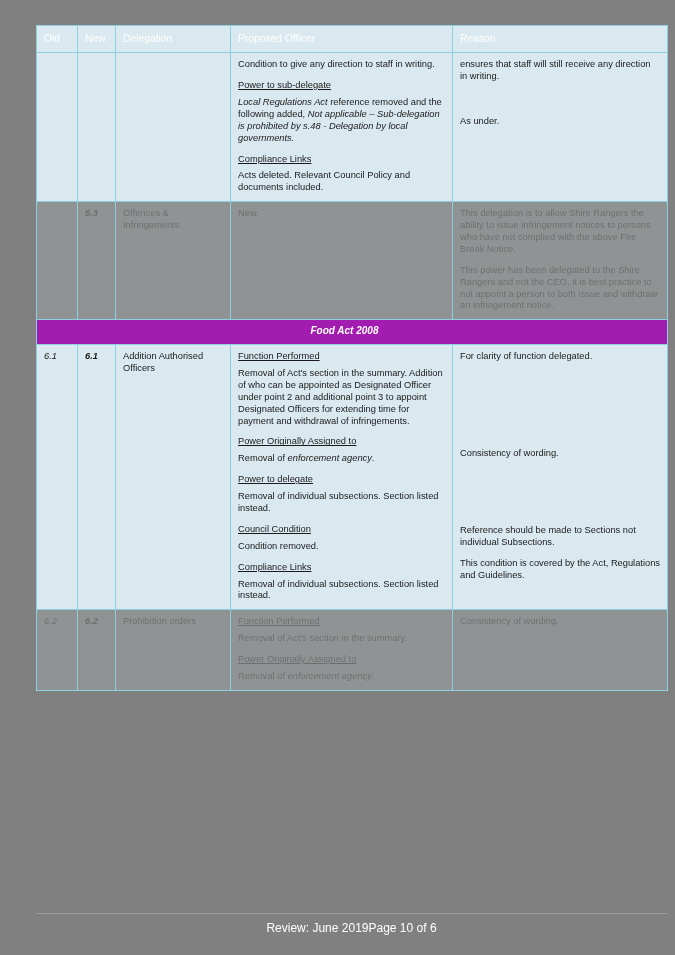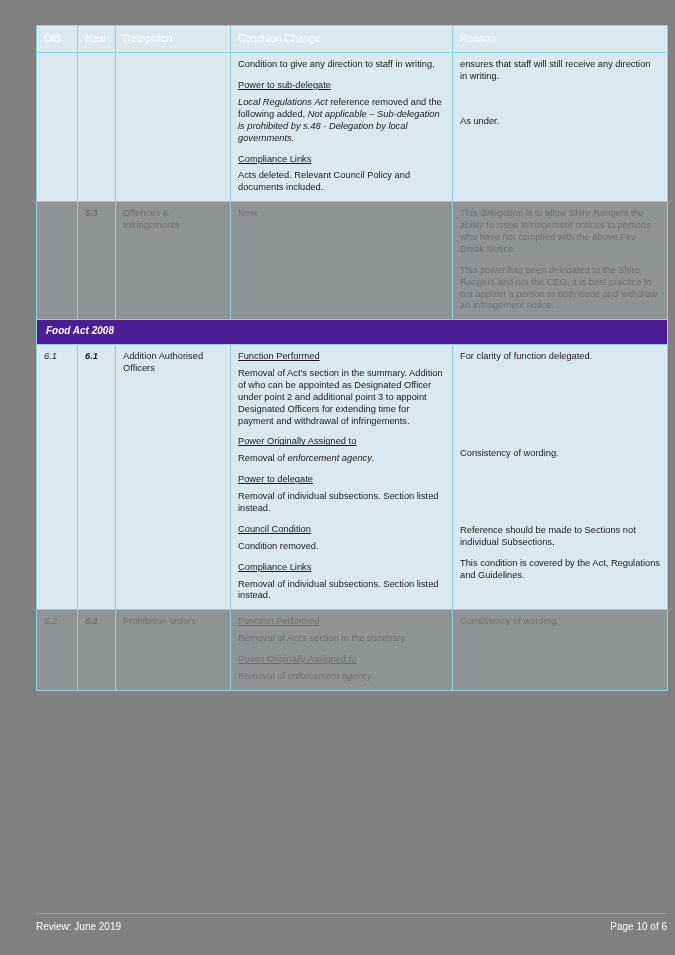--- a/index.html
+++ b/index.html
@@ -54,26 +54,27 @@
     border-color: #8ecfe0;
   }
 
   col.c-old   { width: 41px; }
   col.c-new   { width: 38px; }
   col.c-deleg { width: 115px; }
   col.c-prop  { width: 222px; }
   col.c-reason{ width: 215px; }
 
   .section-band td {
-    background: #4c1d95;
+    background: #a21caf;
     color: #ffffff;
     font-style: italic;
     font-weight: bold;
     font-size: 10px;
     padding: 5px 24px 6px 9px;
+    text-align: center;
   }
 
   .lbl {
     text-decoration: underline;
     font-weight: normal;
     margin: 0 0 5px 0;
   }
   .para { margin: 0 0 9px 0; }
   .para:last-child { margin-bottom: 0; }
   .bold { font-weight: bold; }
@@ -98,23 +99,23 @@
     background: rgba(128,128,128,0.82);
     pointer-events: none;
   }
 
   .footer {
     position: absolute;
     left: 24px;
     top: 921px;
     width: 631px;
     color: #ffffff;
-    font-size: 10px;
+    font-size: 12px;
     display: flex;
-    justify-content: space-between;
+    justify-content: center;
   }
   .footer-rule {
     position: absolute;
     left: 24px;
     top: 913px;
     width: 631px;
     height: 1px;
     background: #9a9a9a;
   }
 </style>
@@ -130,21 +131,21 @@
         <col class="c-deleg">
         <col class="c-prop">
         <col class="c-reason">
     </colgroup>
 
     <thead>
       <tr>
         <th>Old</th>
         <th>New</th>
         <th>Delegation</th>
-        <th>Condition Change</th>
+        <th>Proposed Officer</th>
         <th>Reason</th>
       </tr>
     </thead>
 
     <tbody>
 
       <tr>
         <td></td>
         <td></td>
         <td></td>

